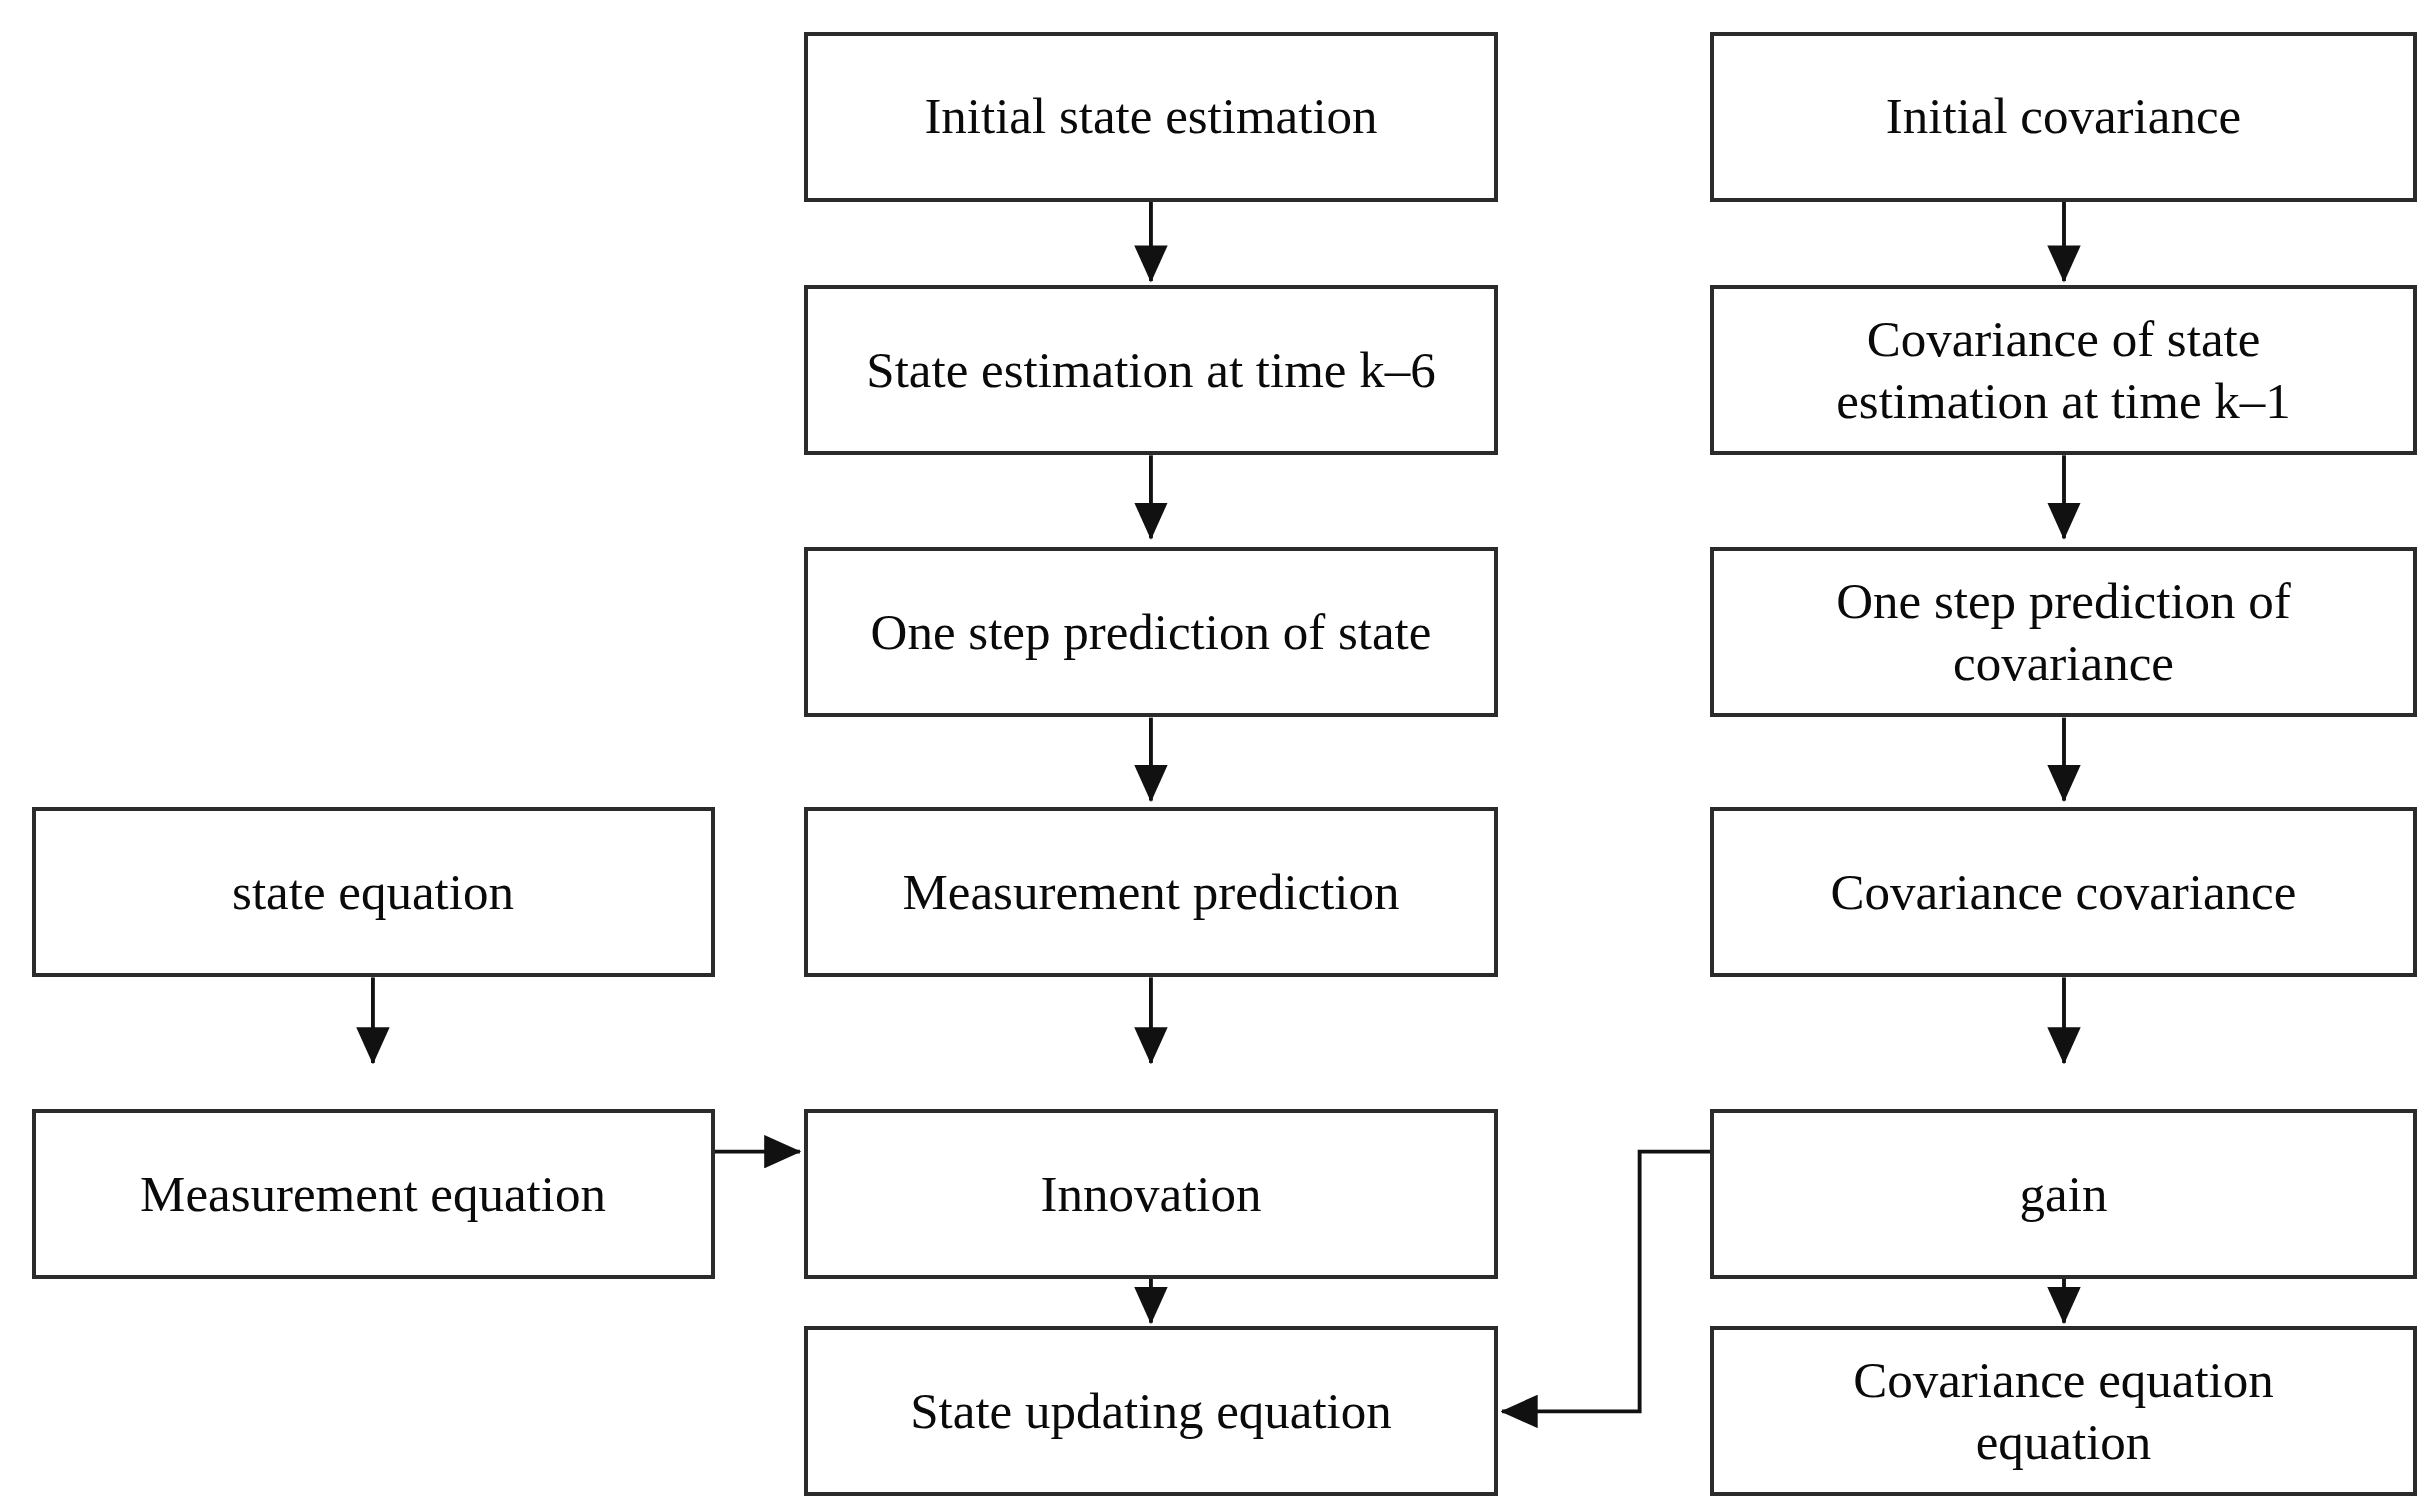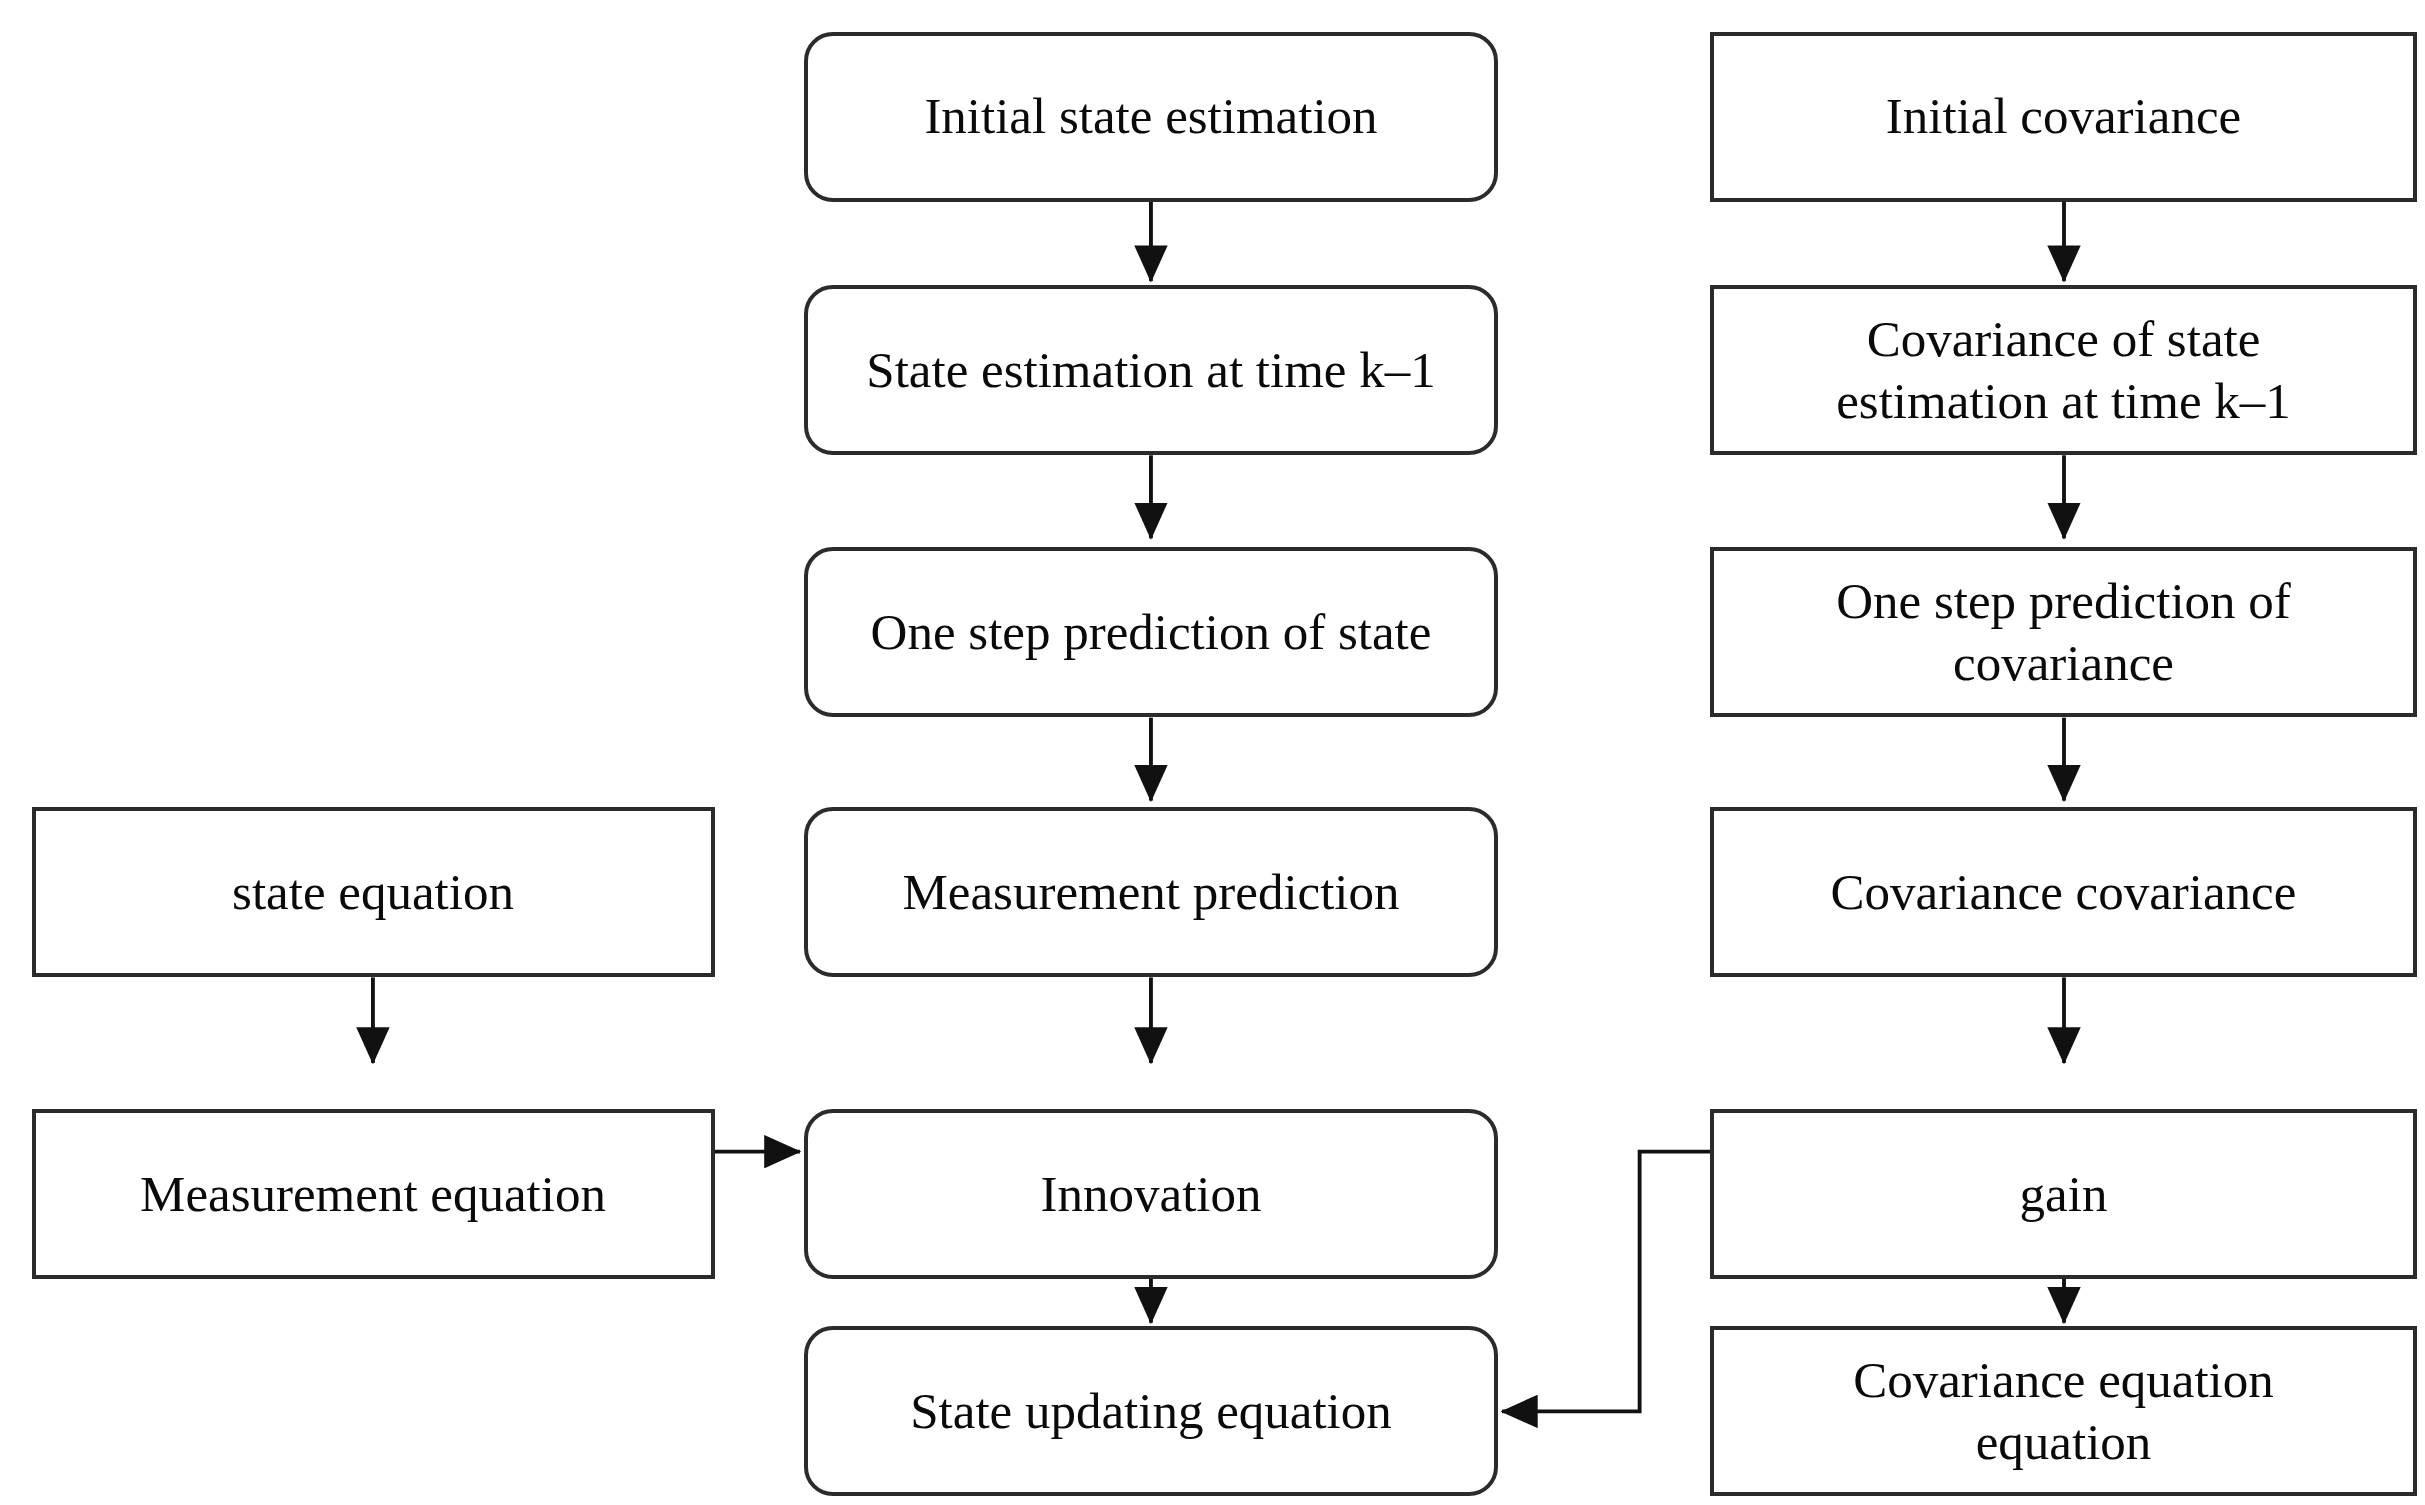--- a/index.html
+++ b/index.html
@@ -19,21 +19,21 @@
     border: 4.5px solid #2b2b2b;
     display: flex;
     align-items: center;
     justify-content: center;
     text-align: center;
     color: #0a0a0a;
     font-size: 51px;
     line-height: 1.22;
   }
   .col-left  { left: 31.5px;   width: 683px; padding: 0 13px; }
-  .col-mid   { left: 804px; width: 694px; padding: 0 13px; border-radius: 29px; }
+  .col-mid   { left: 804px; width: 694px; padding: 0 13px; }
   .col-right { left: 1710px; width: 707px; padding: 16px 51px; }
   .row1 { top: 31.5px; }
   .row2 { top: 285px; }
   .row3 { top: 547px; }
   .row4 { top: 807px; text-align: center; }
   .row5 { top: 1109px; }
   .row6 { top: 1326px; }
   svg.wires {
     position: absolute;
     left: 0; top: 0;
@@ -75,21 +75,21 @@
 
     <line x1="1111" y1="1791" x2="1244" y2="1791" marker-end="url(#arrowhead)"></line>
 
     <polyline points="2660,1791 2550,1791 2550,2195 2336,2195" marker-end="url(#arrowhead)"></polyline>
   </svg>
 
   <div class="node col-mid row1">
     <span>Initial state estimation</span>
   </div>
   <div class="node col-mid row2">
-    <span>State estimation at time k–1</span>
+    <span>State estimation at time k–6</span>
   </div>
   <div class="node col-mid row3">
     <span>One step prediction of state</span>
   </div>
   <div class="node col-mid row4">
     <span>Measurement prediction</span>
   </div>
   <div class="node col-mid row5">
     <span>Innovation</span>
   </div>

